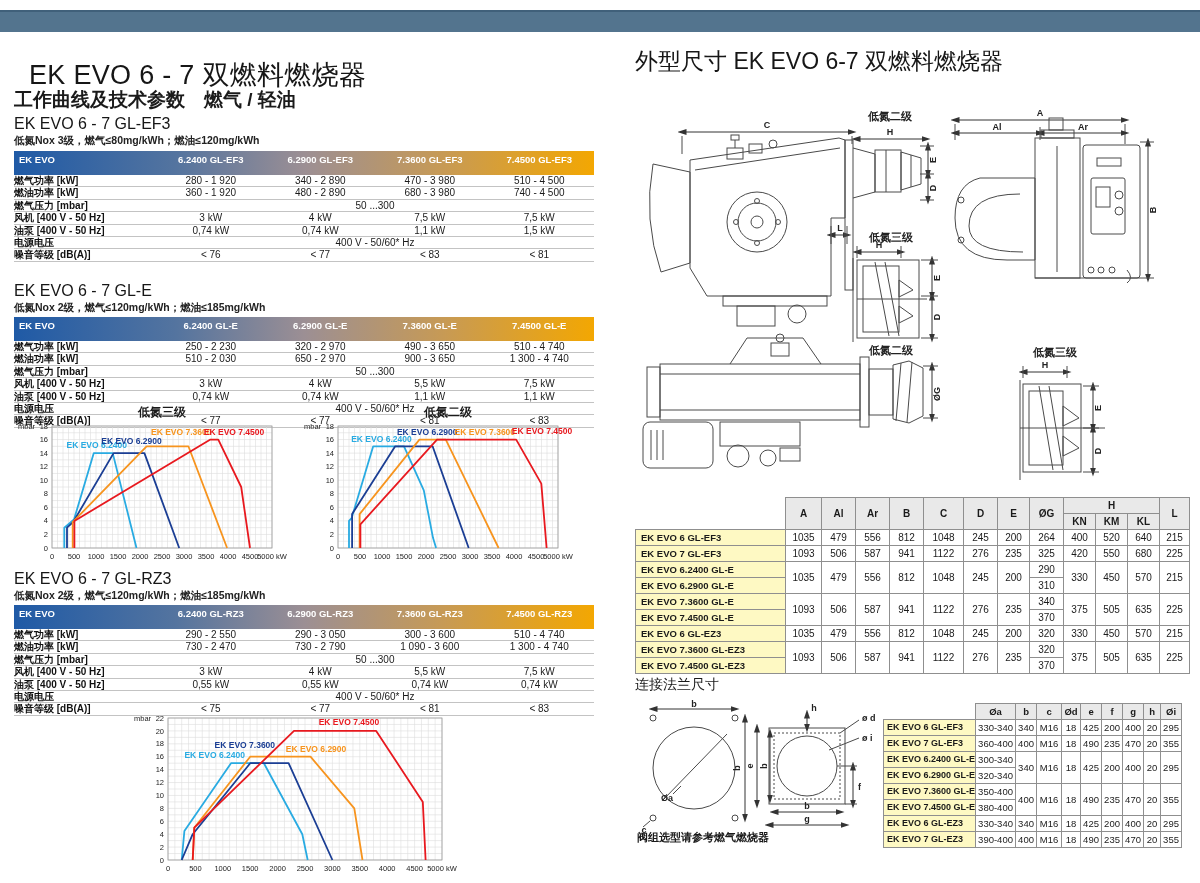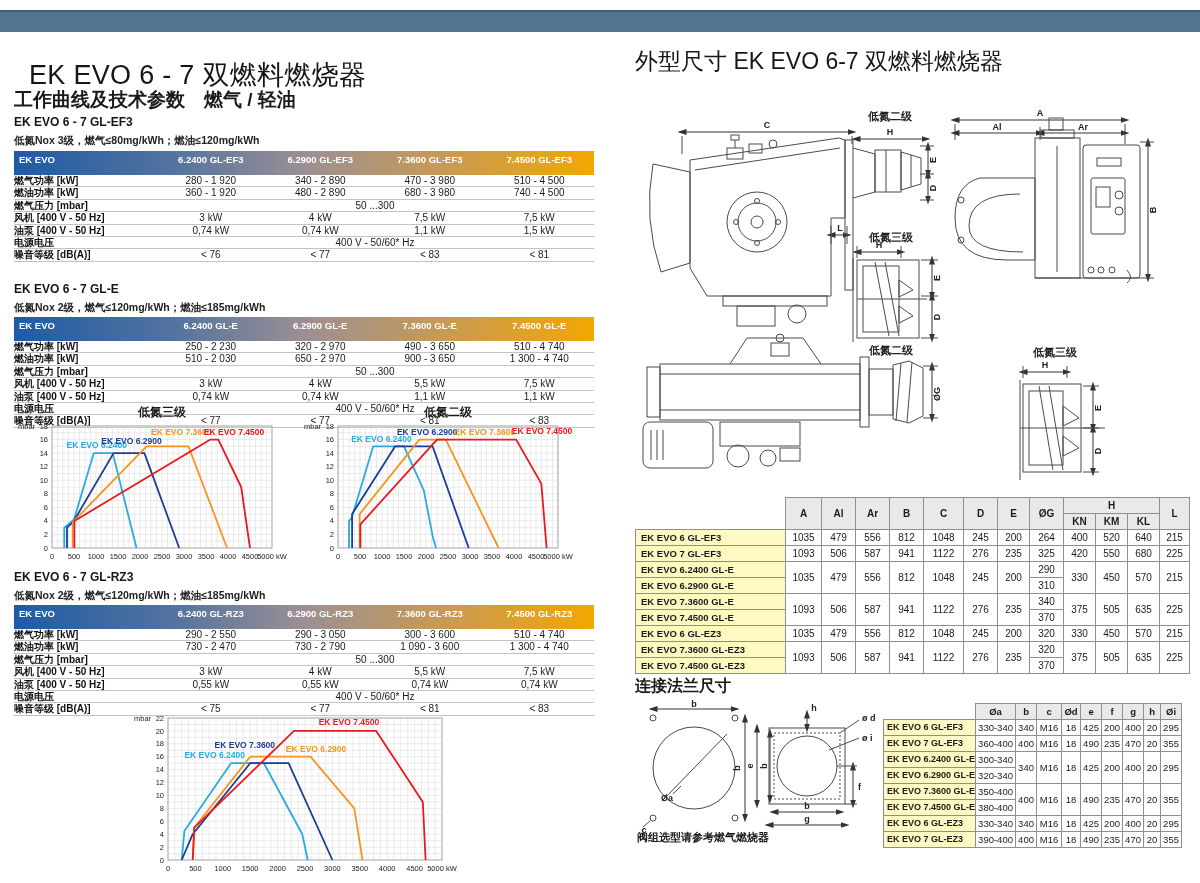--- a/index.html
+++ b/index.html
@@ -3,40 +3,40 @@
 <meta charset="utf-8">
 <style>
   html,body{margin:0;padding:0}
   body{width:1200px;height:883px;background:#fff;font-family:"Liberation Sans",sans-serif;position:relative;overflow:hidden;color:#1a1a1a}
   #page{position:absolute;left:0;top:0;width:1200px;height:883px}
   .topbar{position:absolute;left:0;top:10px;width:1200px;height:20px;background:#53748e;border-top:2px solid #40607a}
   
   #leftcol{position:absolute;left:14px;top:0;width:582px;height:883px}
   .main-title{position:absolute;top:42px;left:0;margin:15px;font-size:27px;font-weight:500;letter-spacing:.3px;color:#161616}
   .subtitle{position:absolute;top:87px;left:0;font-size:19px;font-weight:700}
-  .sec-h{position:absolute;left:0;font-size:12px;font-weight:700;color:#161616}
+  .sec-h{position:absolute;left:0;font-size:16px;font-weight:400;color:#161616}
   .sec-note{position:absolute;left:0;font-size:10.5px;font-weight:600;color:#222}
   .spec{position:absolute;left:0;width:580px}
   .spec-head{display:grid;grid-template-columns:142px 1fr 1fr 1fr 1fr;height:24px;line-height:17px;
     background:linear-gradient(90deg,#1f5aa6 0%,#54749f 28%,#9c8f94 50%,#c79a55 74%,#f3a702 100%);
     color:#fff;font-size:9.5px;font-weight:700}
   .spec-head div{text-align:center;overflow:hidden}
   .spec-head .first{text-align:left;padding-left:5px}
   .spec-row{display:grid;grid-template-columns:142px 1fr 1fr 1fr 1fr;font-size:10px;line-height:11.4px;border-bottom:1px solid #c3c3c3}
   .spec-row div{text-align:center}
   .spec-row .lab{text-align:left;font-weight:700;color:#111}
   .spec-row .span4{grid-column:2/6}
   .chart-title{position:absolute;font-size:12px;font-weight:700;text-align:center}
   .chartbox{position:absolute}
   
   #rightcol{position:absolute;left:635px;top:0;width:558px;height:766px}
   .right-title{position:absolute;top:46px;left:0;margin:0;font-size:23px;font-weight:500;color:#161616}
   #drawings{position:absolute;left:0;top:100px}
   #flangesvg{position:absolute;left:2px;top:700px}
-  .flange-h{position:absolute;left:0;top:676px;font-size:16px;font-weight:700}
+  .flange-h{position:absolute;left:0;top:676px;font-size:14px;font-weight:400}
   .flange-cap{position:absolute;left:2px;top:830px;font-size:11px;font-weight:700}
   #dimtab-wrap{position:absolute;left:0;top:497px}
   #ftab-wrap{position:absolute;left:248px;top:703px}
   table.dtab{border-collapse:collapse;table-layout:fixed}
   .dtab th,.dtab td{border:1px solid #8f8f8f;font-size:10px;font-weight:400;text-align:center;padding:1px 0;height:13px;line-height:13px;overflow:hidden;white-space:nowrap}
   .dtab thead th{background:#e9e9e9;font-weight:700}
   .dtab .model{text-align:left;padding-left:5px;font-weight:700;background:#fef9c3;font-size:9.5px}
   .ftab th,.ftab td{font-size:9.5px}
   .ftab .model{font-size:9px;padding-left:3px}
   

